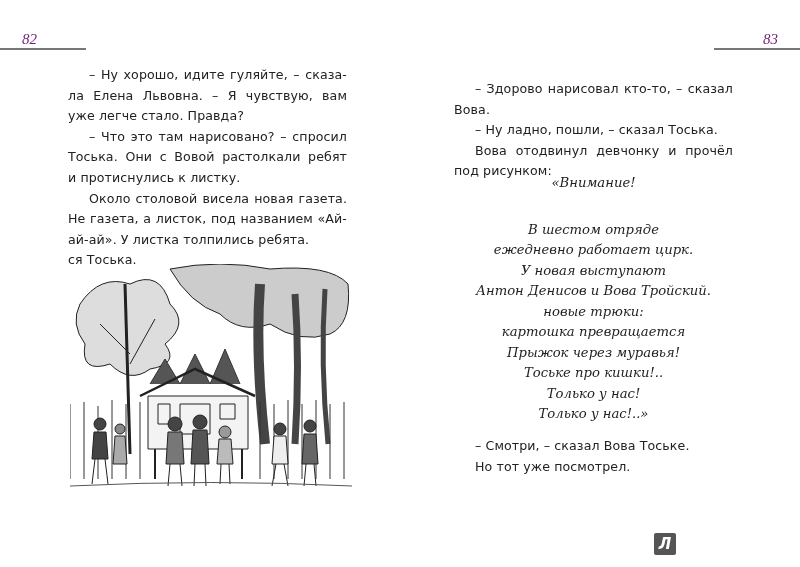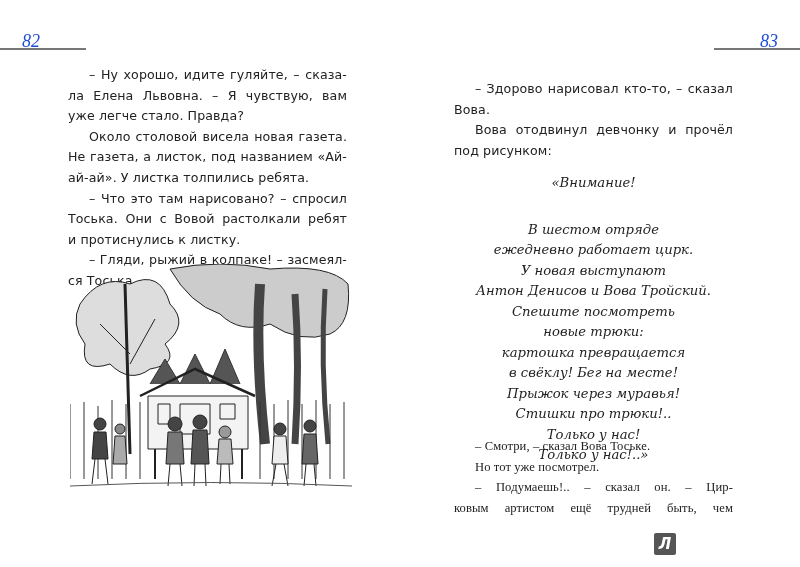--- a/index.html
+++ b/index.html
@@ -5,21 +5,21 @@
     html, body { margin: 0; padding: 0; }
     body {
       width: 800px; height: 567px; background: #ffffff; position: relative; overflow: hidden;
       font-family: "DejaVu Sans", sans-serif; color: #222;
     }
     .page { position: absolute; top: 0; height: 567px; }
     .page-left { left: 0; width: 400px; }
     .page-right { left: 400px; width: 400px; }
     .folio {
       position: absolute; font-family: "Liberation Serif", serif; font-style: italic;
-      font-size: 18px; color: #1d4ed8;
+      font-size: 15px; color: #701a75;
     }
     .folio-left { left: 22px; top: 31px; }
     .folio-right { right: 22px; top: 31px; }
     .rule { position: absolute; height: 2px; background: #777; top: 48px; }
     .rule-left { left: 0; width: 86px; }
     .rule-right { right: 0; width: 86px; }
     .text {
       position: absolute; font-size: 12.6px; line-height: 20.6px; text-align: justify;
       letter-spacing: 0.1px;
     }
@@ -27,21 +27,21 @@
     .text-right { left: 454px; width: 279px; top: 65px; margin-top: 14px; }
     .para { margin: 0; text-indent: 21px; }
     .line { display: block; text-align: justify; text-align-last: justify; white-space: nowrap; }
     .line.last { text-align-last: left; }
     .notice {
       position: absolute; left: 454px; width: 279px; top: 173px;
       font-family: "DejaVu Serif", serif; font-style: italic; font-size: 13.2px;
       line-height: 20.5px; text-align: center; color: #222;
     }
     .notice .title { margin-bottom: 26px; }
-    .text-right-2 { left: 454px; width: 279px; top: 436px; font-family: Liberation Serif, serif; }
+    .text-right-2 { left: 454px; width: 279px; top: 436px; }
     .illustration {
       position: absolute; left: 70px; top: 264px; width: 282px; height: 234px;
     }
     .logo {
       position: absolute; left: 654px; top: 533px; width: 22px; height: 22px;
       background: #555; border-radius: 2px; color: #fff;
       font-family: "DejaVu Sans", sans-serif; font-weight: bold; font-style: italic;
       font-size: 15px; line-height: 22px; text-align: center;
     }
   </style>
@@ -57,31 +57,30 @@
   <div class="rule rule-right"></div>
 </div>
 
 <div class="text text-left">
   <p class="para">
     <span class="line">– Ну хорошо, идите гуляйте, – сказа-</span>
     <span class="line" style="text-indent:0">ла Елена Львовна. – Я чувствую, вам</span>
     <span class="line last" style="text-indent:0">уже легче стало. Правда?</span>
   </p>
   <p class="para">
+    <span class="line">– Что это там нарисовано? – спросил</span>
+    <span class="line" style="text-indent:0">Тоська. Они с Вовой растолкали ребят</span>
+    <span class="line last" style="text-indent:0">и протиснулись к листку.</span>
+  </p>
+  <p class="para">
     <span class="line">Около столовой висела новая газета.</span>
     <span class="line" style="text-indent:0">Не газета, а листок, под названием «Ай-</span>
     <span class="line last" style="text-indent:0">ай-ай». У листка толпились ребята.</span>
   </p>
   <p class="para">
-    <span class="line">– Что это там нарисовано? – спросил</span>
-    <span class="line" style="text-indent:0">Тоська. Они с Вовой растолкали ребят</span>
-    <span class="line last" style="text-indent:0">и протиснулись к листку.</span>
-  </p>
-  <p class="para">
-    <span class="line">– Гляди, рыжий в колпаке! – засмеял-</span>
     <span class="line last" style="text-indent:0">ся Тоська.</span>
   </p>
 </div>
 
 <div class="illustration">
   <svg width="282" height="234" viewBox="0 0 282 234" xmlns="http://www.w3.org/2000/svg">
     <g stroke="#222" fill="none" stroke-width="1">
 
       <path d="M10 40 Q30 10 60 20 Q90 5 100 40 Q120 60 95 80 Q110 100 80 105 Q60 120 40 100 Q10 110 15 80 Q0 60 10 40Z" fill="#ddd"></path>
       <path d="M55 20 L60 190" stroke-width="3"></path>
@@ -131,47 +130,44 @@
     </g>
   </svg>
 </div>
 
 <div class="text text-right">
   <p class="para">
     <span class="line">– Здорово нарисовал кто-то, – сказал</span>
     <span class="line last" style="text-indent:0">Вова.</span>
   </p>
   <p class="para">
+    <span class="line last">– Ну ладно, пошли, – сказал Тоська.</span>
+  </p>
+  <p class="para">
     <span class="line">Вова отодвинул девчонку и прочёл</span>
     <span class="line last" style="text-indent:0">под рисунком:</span>
   </p>
 </div>
 
 <div class="notice">
   <div class="title">«Внимание!</div>
   <div>В шестом отряде</div>
   <div>ежедневно работает цирк.</div>
   <div>У новая выступают</div>
   <div>Антон Денисов и Вова Тройский.</div>
-  <div>Спешите посмотреть</div>
   <div>новые трюки:</div>
   <div>картошка превращается</div>
-  <div>в свёклу! Бег на месте!</div>
   <div>Прыжок через муравья!</div>
-  <div>Стишки про трюки!..</div>
+  <div>Тоське про кишки!..</div>
   <div>Только у нас!</div>
   <div>Только у нас!..»</div>
 </div>
 
 <div class="text text-right-2">
   <p class="para">
     <span class="line last">– Смотри, – сказал Вова Тоське.</span>
   </p>
   <p class="para">
     <span class="line last">Но тот уже посмотрел.</span>
   </p>
-  <p class="para">
-    <span class="line">– Подумаешь!.. – сказал он. – Цир-</span>
-    <span class="line" style="text-indent:0">ковым артистом ещё трудней быть, чем</span>
-  </p>
 </div>
 
 <div class="logo">Л</div>
 
 </body></html>

